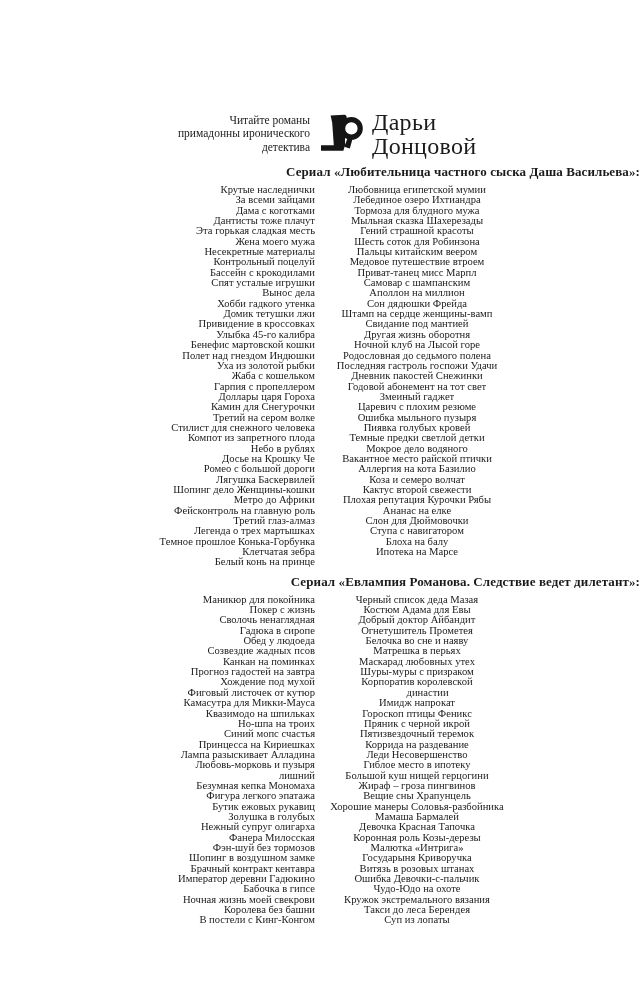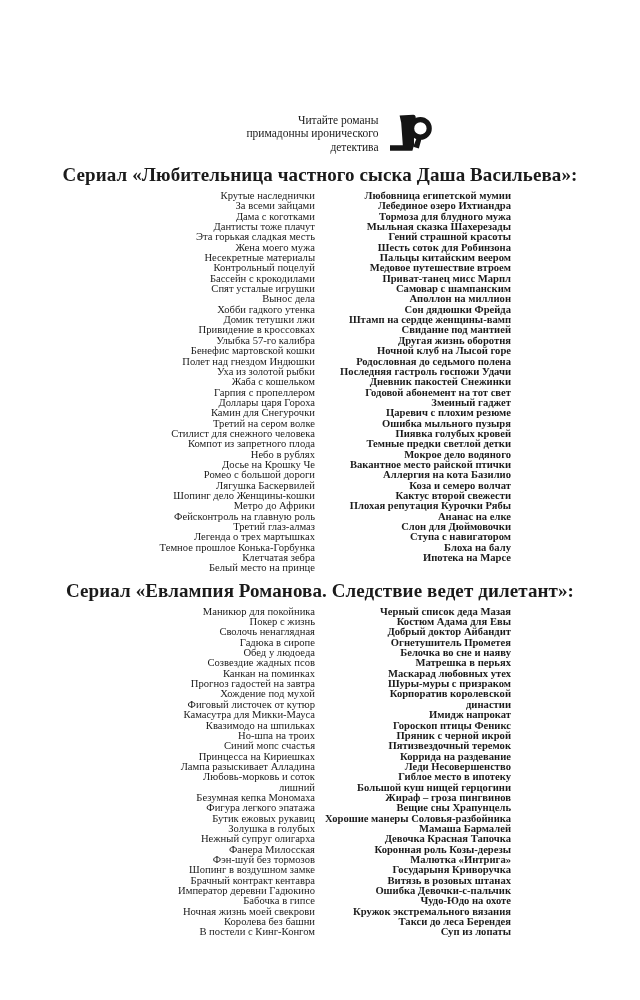--- a/index.html
+++ b/index.html
@@ -33,23 +33,23 @@
   }
   .author{
     font-size:24px;
     line-height:1.0;
     letter-spacing:0.3px;
     width:130px;
   }
 
   
   .series-title{
-    text-align:center;
+    text-align:right;
     font-weight:bold;
-    font-size:19px;
+    font-size:13px;
     margin-top:6px;
     margin-bottom:5px;
     letter-spacing:0.1px;
   }
   .series-title.second{
   }
 
   
   .book-list{
     width:382px;
@@ -59,63 +59,66 @@
     font-size:10.6px;
     line-height:10.35px;
   }
   .col-left{
     width:186px;
     flex:0 0 auto;
     text-align:right;
   }
   .col-right{
     flex:1 1 auto;
-    text-align:right;
+    text-align:center;
     white-space:pre;
-    font-weight:bold;
   }
   .book-line{white-space:pre;}
 </style>
 </head>
 <body>
 
 <div class="page">
 
   <div class="header">
     <div class="tagline">
       <div>Читайте романы</div>
       <div>примадонны иронического</div>
       <div>детектива</div>
     </div>
     <svg class="logo" viewBox="0 0 60 52" xmlns="http://www.w3.org/2000/svg" aria-hidden="true">
       <path d="M17,3 L34,2 Q38,2 37,8 L35,30 L35,40 L33,47 L5,47 L5,40 L21,40 L19,12 Z" fill="#151515"></path>
       <path d="M40,27 L34,42 L41,44 L45,30 Z" fill="#151515"></path>
       <circle cx="43" cy="19" r="11" fill="#ffffff" stroke="#151515" stroke-width="6.5"></circle>
     </svg>
+    <div class="author">
+      <div>Дарьи</div>
+      <div>Донцовой</div>
+    </div>
   </div>
 
   <div class="series-title">Сериал «Любительница частного сыска Даша Васильева»:</div>
 
   <div class="book-list">
     <div class="col-left">
         <div class="book-line">Крутые наследнички</div>
         <div class="book-line">За всеми зайцами</div>
         <div class="book-line">Дама с коготками</div>
         <div class="book-line">Дантисты тоже плачут</div>
         <div class="book-line">Эта горькая сладкая месть</div>
         <div class="book-line">Жена моего мужа</div>
         <div class="book-line">Несекретные материалы</div>
         <div class="book-line">Контрольный поцелуй</div>
         <div class="book-line">Бассейн с крокодилами</div>
         <div class="book-line">Спят усталые игрушки</div>
         <div class="book-line">Вынос дела</div>
         <div class="book-line">Хобби гадкого утенка</div>
         <div class="book-line">Домик тетушки лжи</div>
         <div class="book-line">Привидение в кроссовках</div>
-        <div class="book-line">Улыбка 57-го калибра</div>
+        <div class="book-line">Улыбка 45-го калибра</div>
         <div class="book-line">Бенефис мартовской кошки</div>
         <div class="book-line">Полет над гнездом Индюшки</div>
         <div class="book-line">Уха из золотой рыбки</div>
         <div class="book-line">Жаба с кошельком</div>
         <div class="book-line">Гарпия с пропеллером</div>
         <div class="book-line">Доллары царя Гороха</div>
         <div class="book-line">Камин для Снегурочки</div>
         <div class="book-line">Третий на сером волке</div>
         <div class="book-line">Стилист для снежного человека</div>
         <div class="book-line">Компот из запретного плода</div>
@@ -123,21 +126,21 @@
         <div class="book-line">Досье на Крошку Че</div>
         <div class="book-line">Ромео с большой дороги</div>
         <div class="book-line">Лягушка Баскервилей</div>
         <div class="book-line">Шопинг дело Женщины-кошки</div>
         <div class="book-line">Метро до Африки</div>
         <div class="book-line">Фейсконтроль на главную роль</div>
         <div class="book-line">Третий глаз-алмаз</div>
         <div class="book-line">Легенда о трех мартышках</div>
         <div class="book-line">Темное прошлое Конька-Горбунка</div>
         <div class="book-line">Клетчатая зебра</div>
-        <div class="book-line">Белый место на принце</div>
+        <div class="book-line">Белый конь на принце</div>
       </div>
     <div class="col-right"><div class="book-line">Любовница египетской мумии</div><div class="book-line">Лебединое озеро Ихтиандра</div><div class="book-line">Тормоза для блудного мужа</div><div class="book-line">Мыльная сказка Шахерезады</div><div class="book-line">Гений страшной красоты</div><div class="book-line">Шесть соток для Робинзона</div><div class="book-line">Пальцы китайским веером</div><div class="book-line">Медовое путешествие втроем</div><div class="book-line">Приват-танец мисс Марпл</div><div class="book-line">Самовар с шампанским</div><div class="book-line">Аполлон на миллион</div><div class="book-line">Сон дядюшки Фрейда</div><div class="book-line">Штамп на сердце женщины-вамп</div><div class="book-line">Свидание под мантией</div><div class="book-line">Другая жизнь оборотня</div><div class="book-line">Ночной клуб на Лысой горе</div><div class="book-line">Родословная до седьмого полена</div><div class="book-line">Последняя гастроль госпожи Удачи</div><div class="book-line">Дневник пакостей Снежинки</div><div class="book-line">Годовой абонемент на тот свет</div><div class="book-line">Змеиный гаджет</div><div class="book-line">Царевич с плохим резюме</div><div class="book-line">Ошибка мыльного пузыря</div><div class="book-line">Пиявка голубых кровей</div><div class="book-line">Темные предки светлой детки</div><div class="book-line">Мокрое дело водяного</div><div class="book-line">Вакантное место райской птички</div><div class="book-line">Аллергия на кота Базилио</div><div class="book-line">Коза и семеро волчат</div><div class="book-line">Кактус второй свежести</div><div class="book-line">Плохая репутация Курочки Рябы</div><div class="book-line">Ананас на елке</div><div class="book-line">Слон для Дюймовочки</div><div class="book-line">Ступа с навигатором</div><div class="book-line">Блоха на балу</div><div class="book-line">Ипотека на Марсе</div></div>
   </div>
 
   <div class="series-title second">Сериал «Евлампия Романова. Следствие ведет дилетант»:</div>
 
   <div class="book-list">
     <div class="col-left">
         <div class="book-line">Маникюр для покойника</div>
         <div class="book-line">Покер с жизнь</div>
@@ -148,21 +151,21 @@
         <div class="book-line">Канкан на поминках</div>
         <div class="book-line">Прогноз гадостей на завтра</div>
         <div class="book-line">Хождение под мухой</div>
         <div class="book-line">Фиговый листочек от кутюр</div>
         <div class="book-line">Камасутра для Микки-Мауса</div>
         <div class="book-line">Квазимодо на шпильках</div>
         <div class="book-line">Но-шпа на троих</div>
         <div class="book-line">Синий мопс счастья</div>
         <div class="book-line">Принцесса на Кириешках</div>
         <div class="book-line">Лампа разыскивает Алладина</div>
-        <div class="book-line">Любовь-морковь и соток</div>
+        <div class="book-line">Любовь-морковь и пузыря</div>
         <div class="book-line">лишний</div>
         <div class="book-line">Безумная кепка Мономаха</div>
         <div class="book-line">Фигура легкого эпатажа</div>
         <div class="book-line">Бутик ежовых рукавиц</div>
         <div class="book-line">Золушка в голубых</div>
         <div class="book-line">Нежный супруг олигарха</div>
         <div class="book-line">Фанера Милосская</div>
         <div class="book-line">Фэн-шуй без тормозов</div>
         <div class="book-line">Шопинг в воздушном замке</div>
         <div class="book-line">Брачный контракт кентавра</div>

